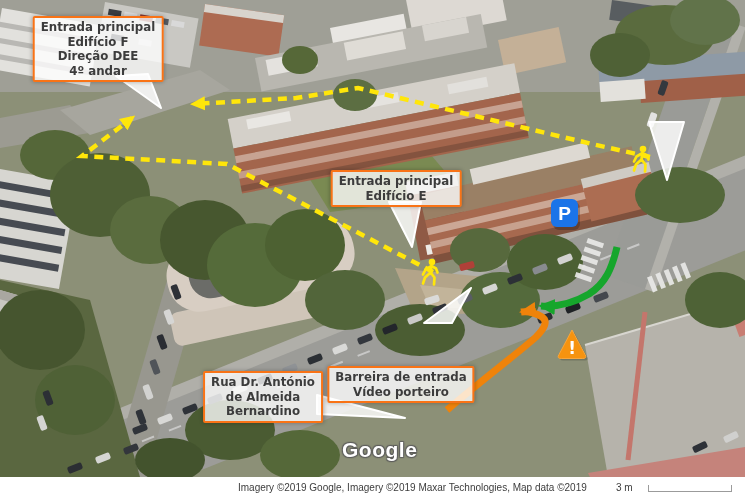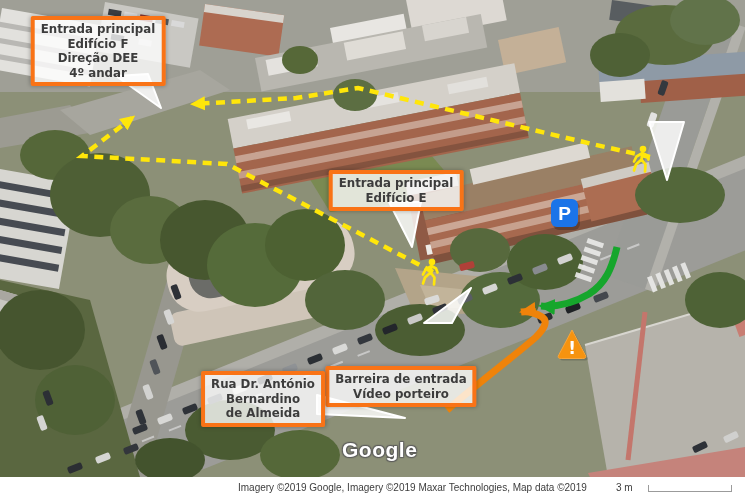--- a/index.html
+++ b/index.html
@@ -3,21 +3,21 @@
 <meta charset="utf-8">
 <style>
   html,body{margin:0;padding:0;background:#ddd;}
   #stage{position:relative;width:745px;height:499px;overflow:hidden;background:#fff;
          font-family:"DejaVu Sans","Liberation Sans",sans-serif;}
   #mapArea{position:absolute;left:0;top:0;width:745px;height:477px;}
   svg{display:block;}
 
   
   .callout{position:absolute;transform:translateX(-50%);width:max-content;z-index:5;
-           background:rgba(255,255,255,0.78);border:4px solid #f97316;border-radius:2px;
+           background:rgba(255,255,255,0.78);border:2px solid #f97316;border-radius:2px;
            box-shadow:0 0 4px rgba(0,0,0,0.28);padding:2px 6px;text-align:center;
            color:#3c3c3c;font-weight:bold;font-size:11.8px;line-height:14.6px;}
   .callout .cl{display:block;white-space:nowrap;}
 
   
   #gwm{position:absolute;left:342px;top:438px;z-index:4;color:#ffffff;
        font-family:"Liberation Sans",sans-serif;font-weight:bold;font-size:21px;letter-spacing:.5px;
        text-shadow:-1px -1px 1px rgba(90,90,90,.85),1px -1px 1px rgba(90,90,90,.85),
                    -1px 1px 1px rgba(90,90,90,.85),1px 1px 1px rgba(90,90,90,.85);}
 
@@ -309,22 +309,22 @@
     <span class="cl">Edifício E</span>
   </div>
 
   <div class="callout" style="left:401px;top:318px;margin-top:48px;">
     <span class="cl">Barreira de entrada</span>
     <span class="cl">Vídeo porteiro</span>
   </div>
 
   <div class="callout" style="left:263px;top:371px;">
     <span class="cl">Rua Dr. António</span>
+    <span class="cl">de Almeida</span>
     <span class="cl">Bernardino</span>
-    <span class="cl">de Almeida</span>
   </div>
 
   <div id="gwm">Google</div>
   </div>
 
   <div id="footer">
     <span id="attr">Imagery ©2019 Google, Imagery ©2019 Maxar Technologies, Map data ©2019</span>
     <span id="scaleLabel">3 m</span>
     <div id="scaleBar"></div>
   </div>

